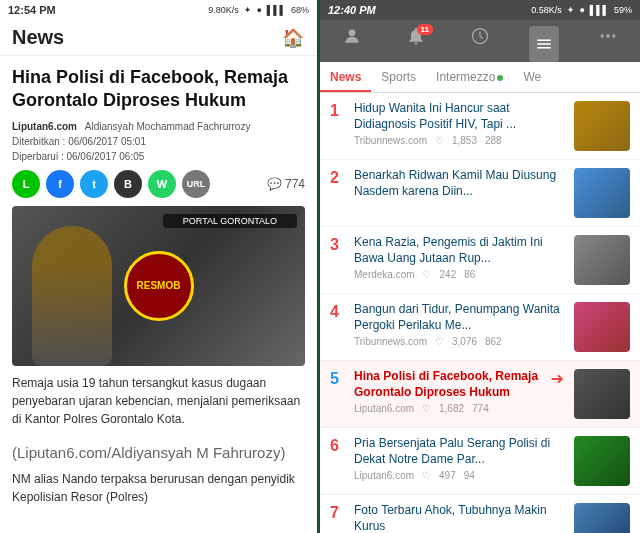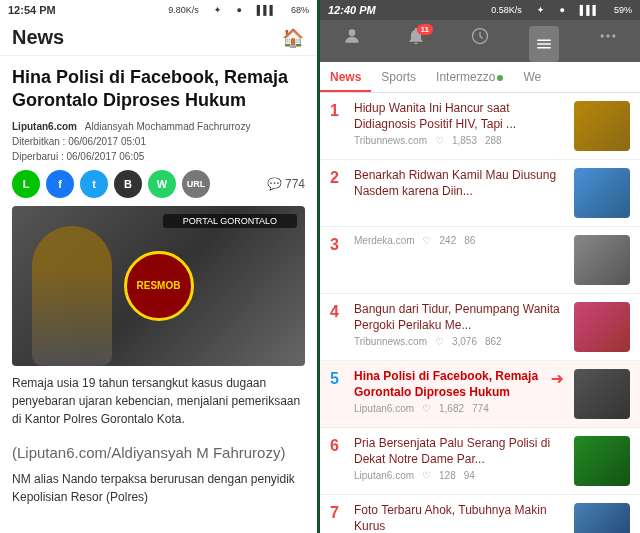--- a/index.html
+++ b/index.html
@@ -26,21 +26,21 @@
     .status-bar-left {
       background: #fff;
       padding: 4px 8px;
       display: flex;
       justify-content: space-between;
       align-items: center;
       font-size: 10px;
       color: #333;
     }
     .status-bar-left .time { font-weight: bold; font-size: 11px; }
-    .status-icons { display: flex; gap: 15px; align-items: flex-start; font-size: 9px; }
+    .status-icons { display: flex; gap: 5px; align-items: flex-start; font-size: 9px; }
 
     .app-header {
       display: flex;
       justify-content: space-between;
       align-items: center;
       padding: 6px 12px;
       border-bottom: 1px solid #eee;
     }
     .app-title { font-size: 20px; font-weight: bold; color: #222; }
     .home-icon { font-size: 18px; color: #333; }
@@ -281,21 +281,21 @@
       color: #e44;
       min-width: 16px;
       line-height: 1;
       padding-top: 2px;
     }
     .news-number.blue { color: #2196f3; }
 
     .news-text { flex: 1; }
     .news-headline {
       font-size: 12px;
-      color: #7f1d1d;
+      color: #0c4a6e;
       line-height: 1.3;
       margin-bottom: 3px;
     }
     .news-meta {
       font-size: 10px;
       color: #999;
       display: flex;
       gap: 8px;
       align-items: center;
     }
@@ -460,20 +460,21 @@
       <span class="news-number">2</span>
       <div class="news-text">
         <div class="news-headline">Benarkah Ridwan Kamil Mau Diusung Nasdem karena Diin...</div>
       </div>
       <div class="news-thumb thumb-2"></div>
     </div>
 
     <div class="news-item">
       <span class="news-number">3</span>
       <div class="news-text">
+        <div class="news-headline">Kena Razia, Pengemis di Jaktim Ini Bawa Uang Jutaan Rup...</div>
         <div class="news-meta">
           <span>Merdeka.com</span>
           <span class="heart"></span>
             <span>242</span>
           <span>86</span>
         </div>
       </div>
       <div class="news-thumb thumb-3"></div>
     </div>
 
@@ -506,21 +507,21 @@
       <div class="news-thumb thumb-5"></div>
     </div>
 
     <div class="news-item">
       <span class="news-number">6</span>
       <div class="news-text">
         <div class="news-headline">Pria Bersenjata Palu Serang Polisi di Dekat Notre Dame Par...</div>
         <div class="news-meta">
           <span>Liputan6.com</span>
           <span class="heart"></span>
-            <span>128</span>
+            <span>497</span>
           <span>94</span>
         </div>
       </div>
       <div class="news-thumb thumb-6"></div>
     </div>
 
     <div class="news-item">
       <span class="news-number">7</span>
       <div class="news-text">
         <div class="news-headline">Foto Terbaru Ahok, Tubuhnya Makin Kurus</div>

